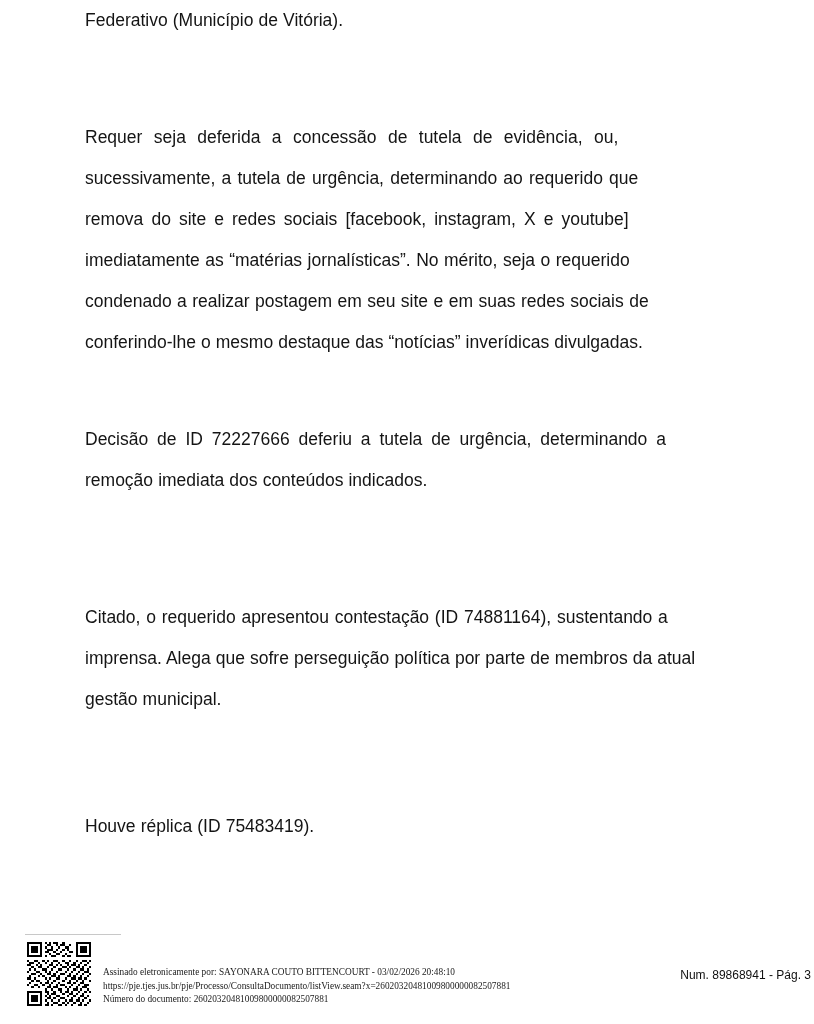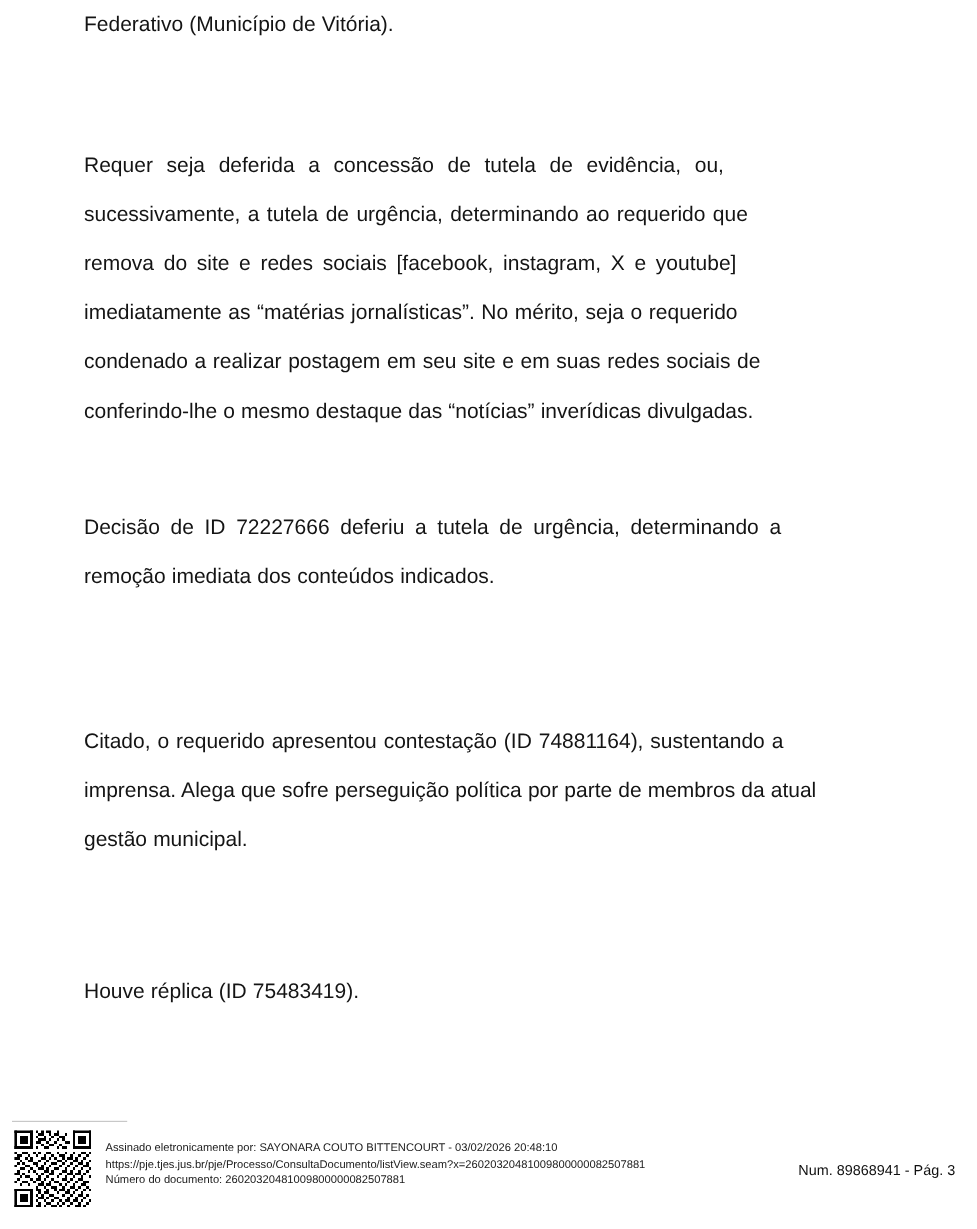--- a/index.html
+++ b/index.html
@@ -12,20 +12,21 @@
     height: 1024px;
     position: relative;
     font-family: "Liberation Sans", sans-serif;
     color: #1a1a1a;
     overflow: hidden;
   }
   .page {
     position: absolute;
     inset: 0;
     background: #fff;
+    margin-left: 15px;
   }
   .content {
     position: absolute;
     left: 70px;
     top: 0;
     width: 645px;
   }
   .para {
     font-size: 17.5px;
     line-height: 41px;
@@ -70,25 +71,25 @@
   .qr {
     position: absolute;
     left: 12px;
     top: 8px;
     width: 64px;
     height: 64px;
   }
   .footer-text {
     position: absolute;
     left: 88px;
-    top: 16px;
+    top: 32px;
     font-size: 9.3px;
     line-height: 13.5px;
     color: #202020;
-    font-family: Liberation Sans, sans-serif;
+    font-family: Liberation Serif, serif;
   }
   .footer-text div { white-space: nowrap; }
   .footer-right {
     position: absolute;
     right: 18px;
     top: 34px;
     font-size: 12px;
     color: #101010;
     white-space: nowrap;
     text-align: right;

